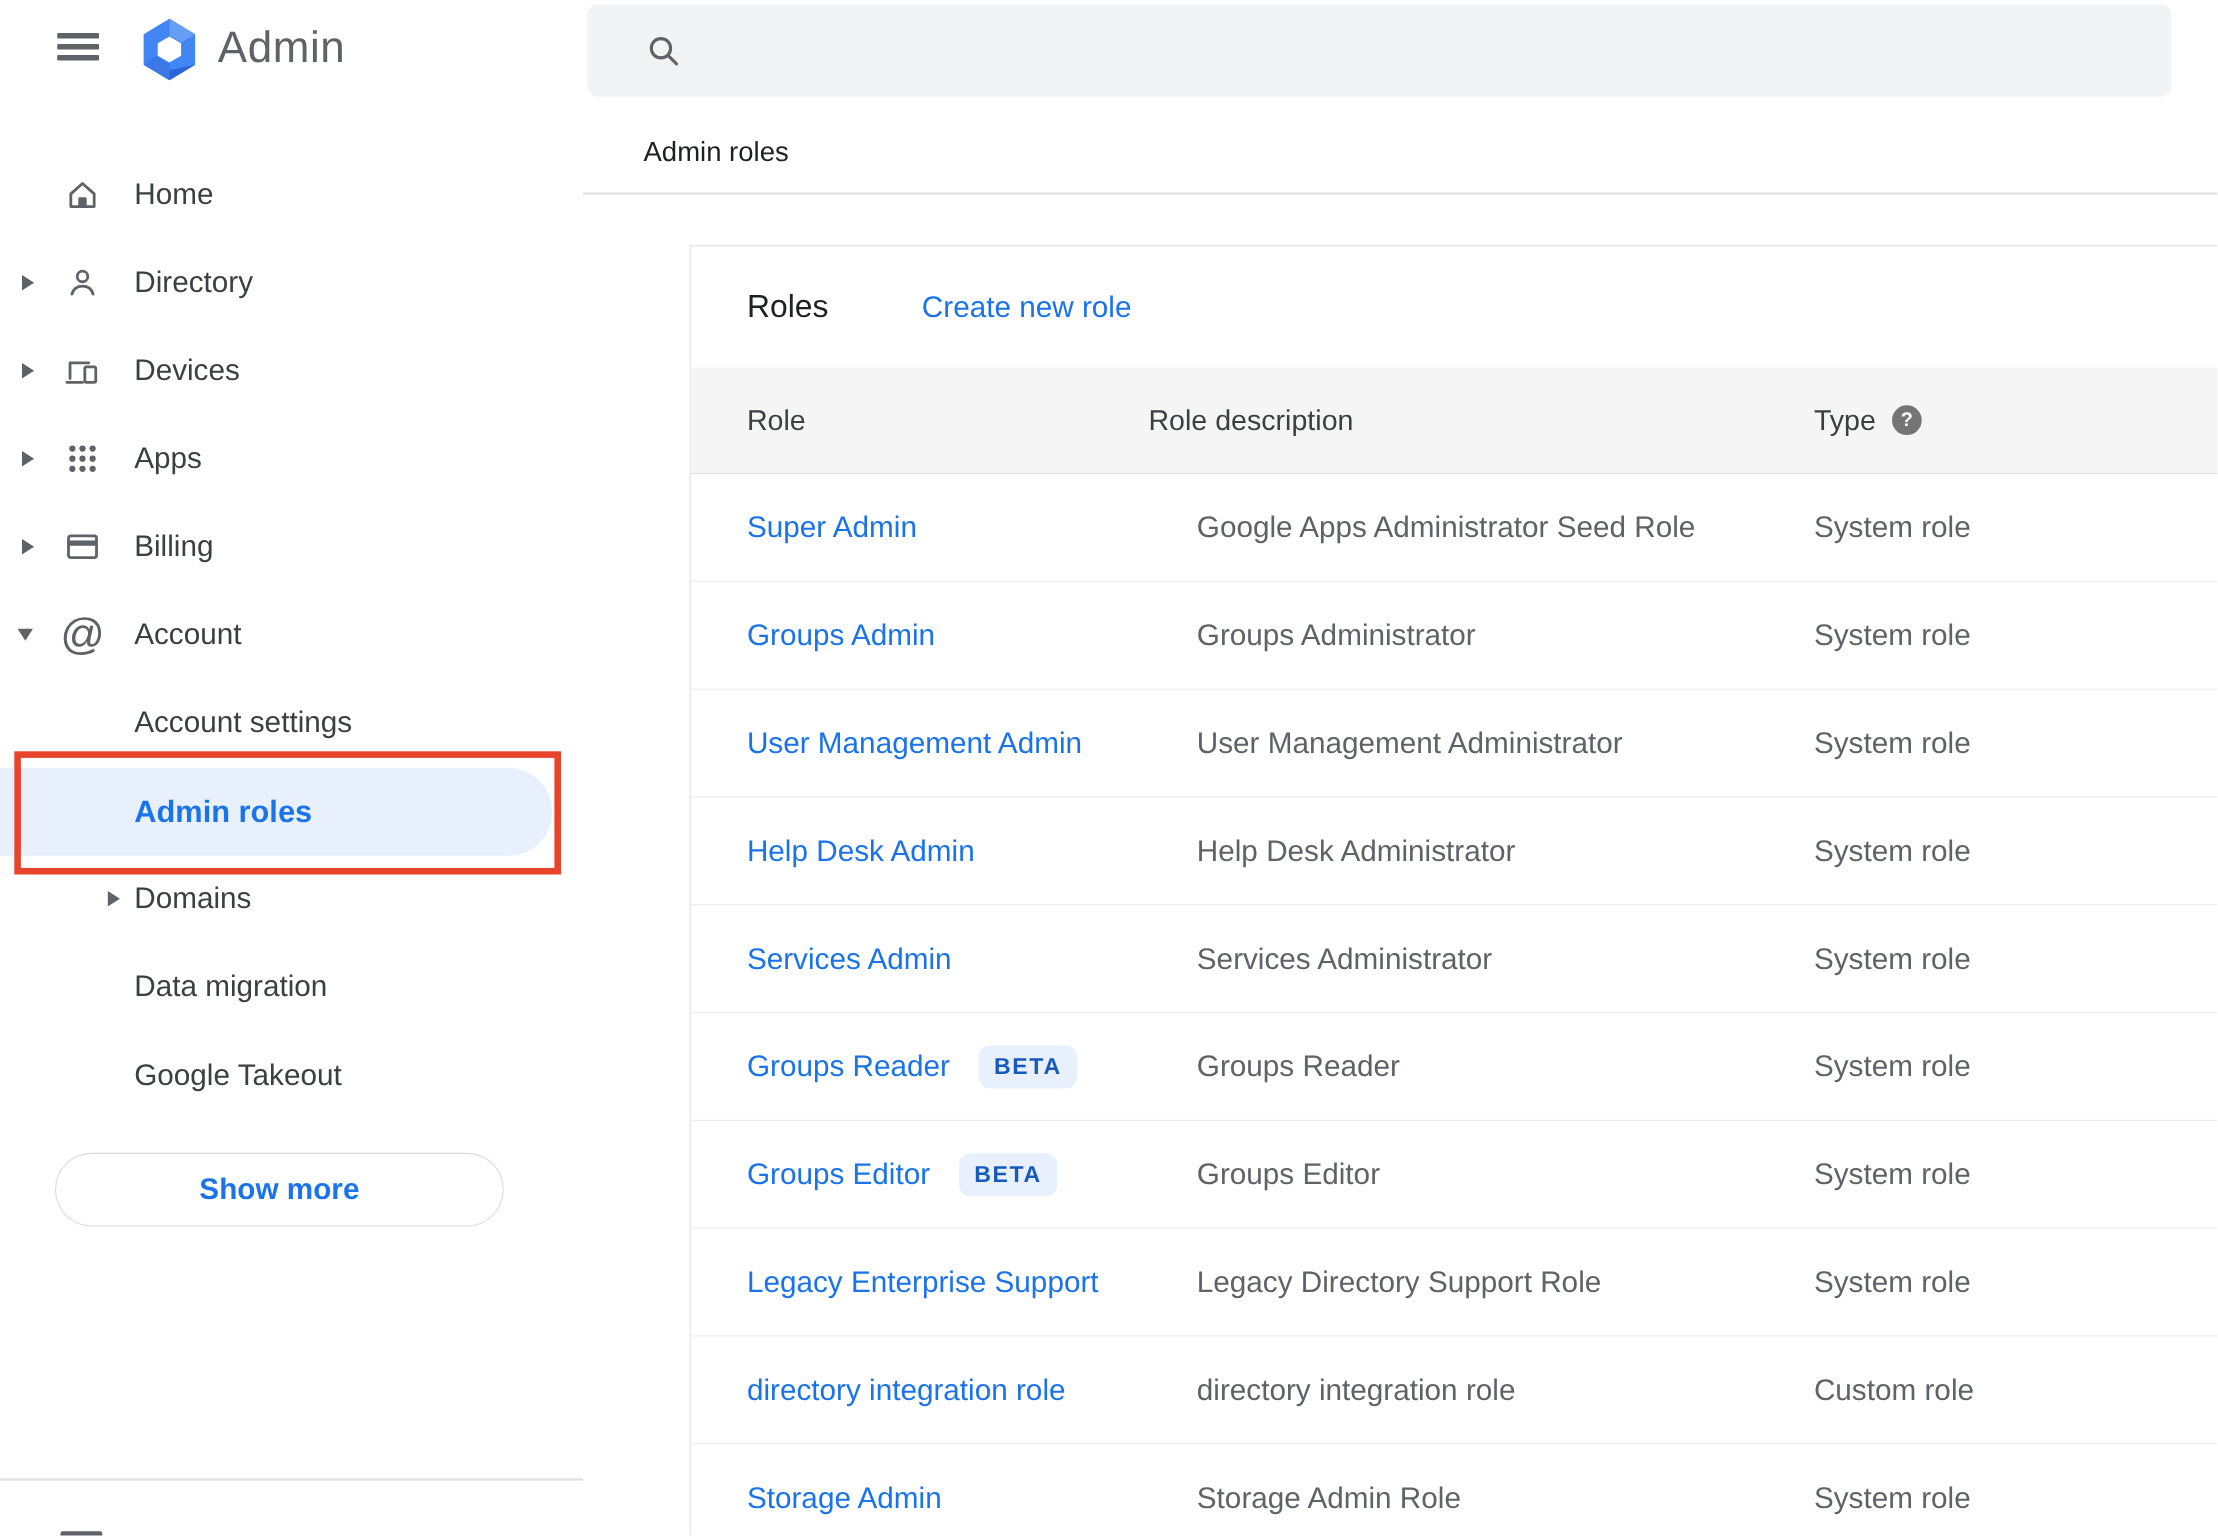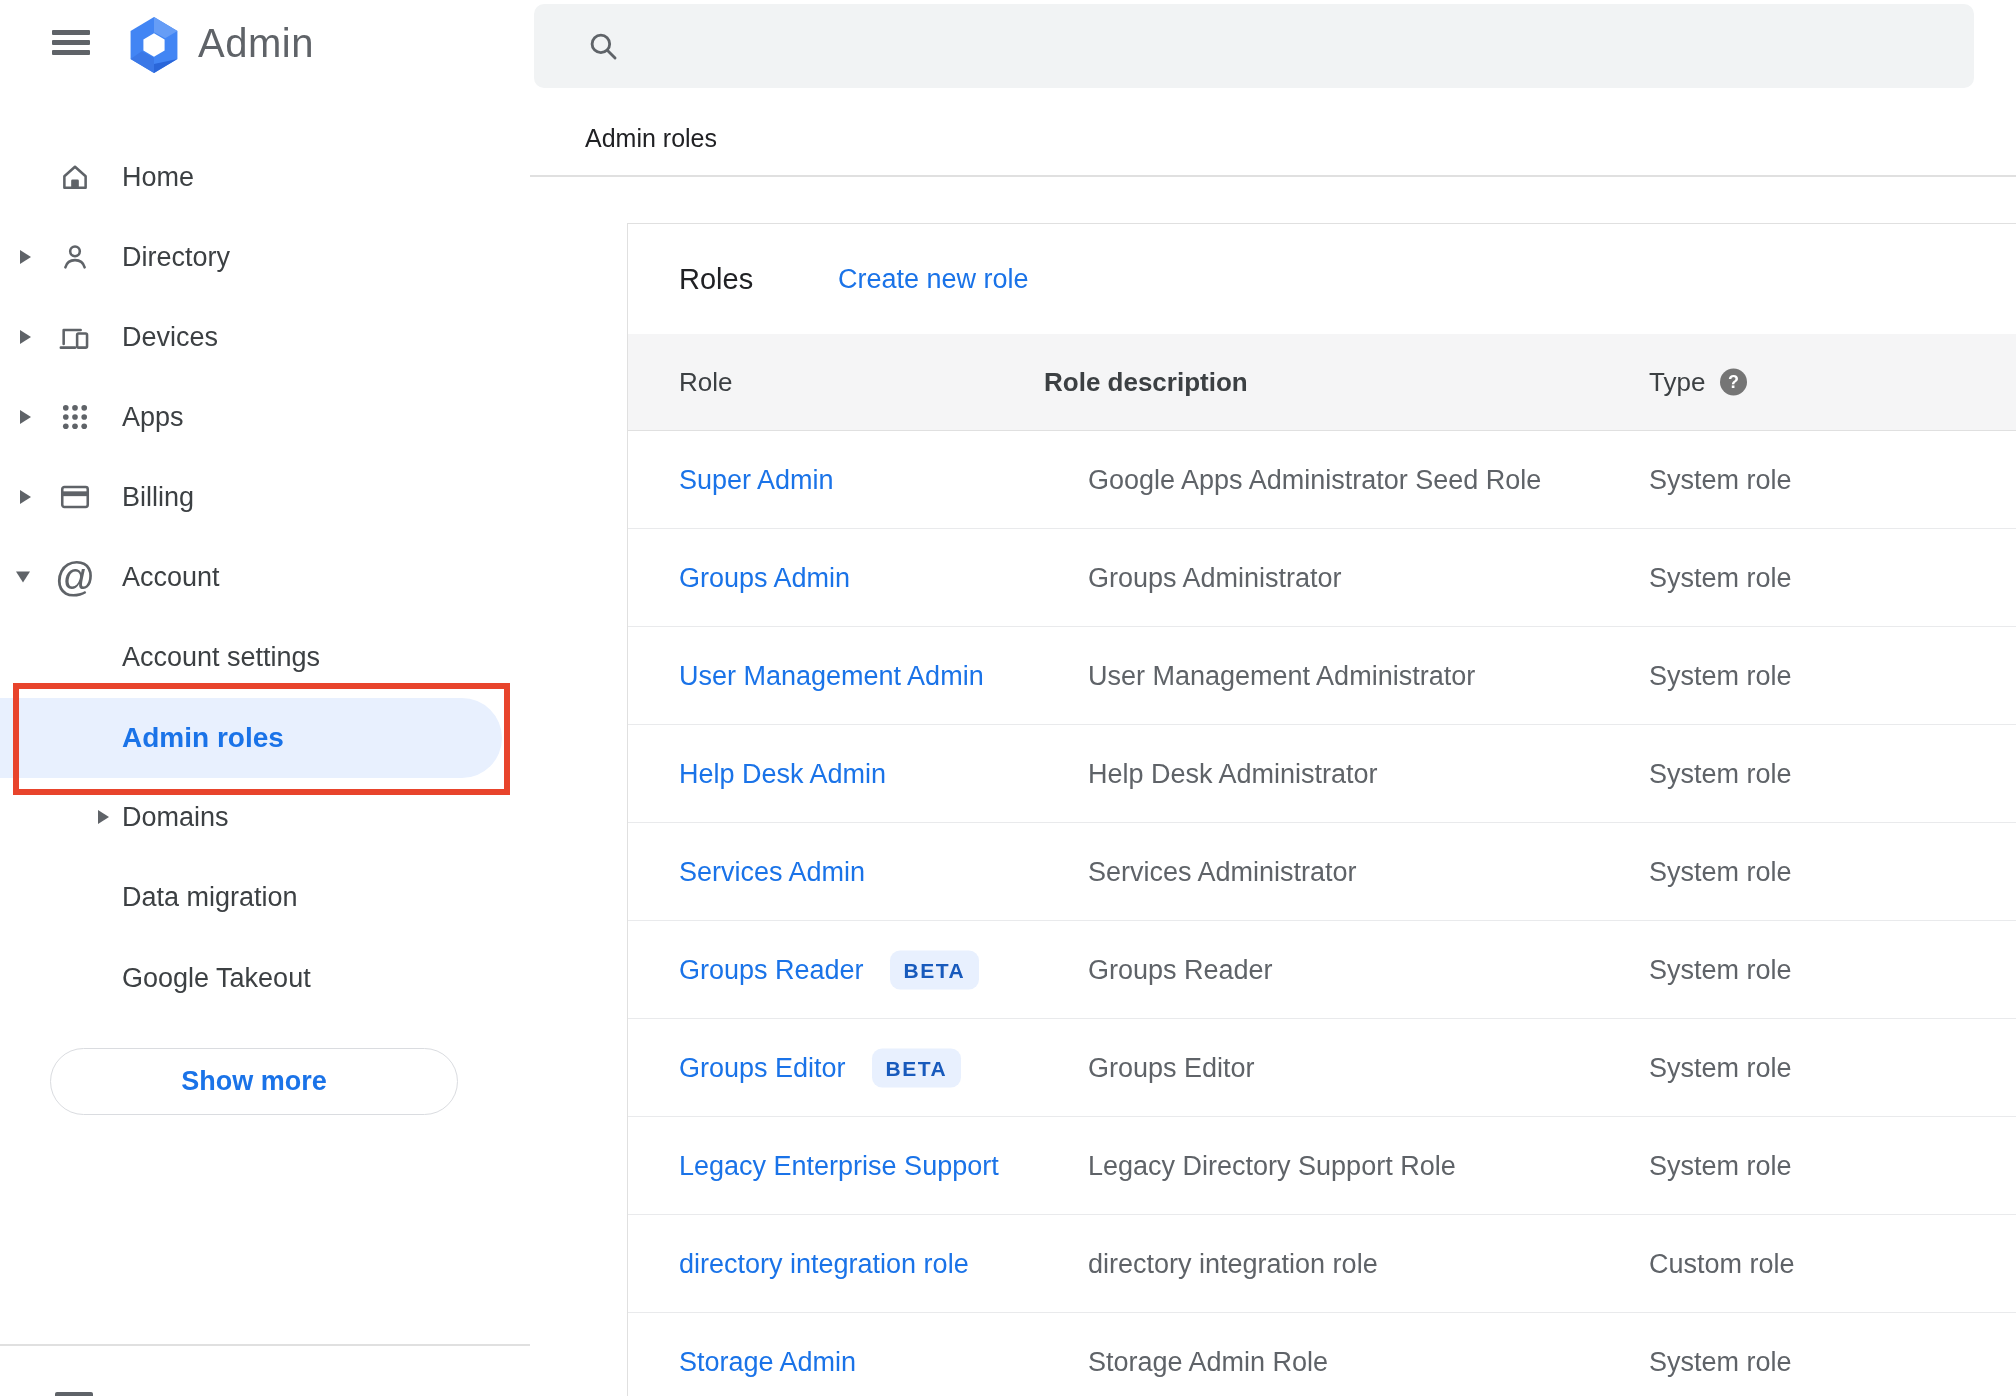--- a/index.html
+++ b/index.html
@@ -49,21 +49,21 @@
 
   
   #card{position:absolute;left:627px;top:223px;width:1389px;height:1173px;background:#fff;
     border-left:1.5px solid #e0e0e0;border-top:1.5px solid #e0e0e0;box-sizing:border-box;overflow:hidden;}
   #card-head{position:relative;height:110px;}
   #card-title{position:absolute;left:51px;top:0;height:110px;line-height:110px;margin:0;font-size:29px;font-weight:normal;color:#202124;}
   #create-link{position:absolute;left:210px;top:0;height:110px;line-height:110px;font-size:27px;color:#1a73e8;text-decoration:none;cursor:pointer;}
 
   #thead{position:relative;height:97px;background:#f5f5f6;border-bottom:1.5px solid #e0e0e0;box-sizing:border-box;}
   .hcell{position:absolute;top:50%;transform:translateY(-50%);font-size:26px;color:#3c4043;white-space:nowrap;}
-  #hcol-role{left:51px;} #hcol-desc{left:416px;font-weight:bold;} #hcol-type{left:1021px;}
+  #hcol-role{left:51px;} #hcol-desc{left:416px;} #hcol-type{left:1021px;}
   #help-icon{position:absolute;left:1092px;top:50%;transform:translateY(-50%);width:27px;height:27px;border-radius:50%;
     background:#757575;color:#fff;font-size:18px;font-weight:bold;text-align:center;line-height:27px;}
 
   .trow{position:relative;height:98px;border-bottom:1.5px solid #e9eaec;box-sizing:border-box;}
   .cell{position:absolute;top:50%;transform:translateY(-50%);white-space:nowrap;}
   .cell.role{left:51px;display:flex;align-items:center;gap:26px;}
   .cell.role a{font-size:27px;color:#1a73e8;text-decoration:none;cursor:pointer;}
   .cell.desc{left:416px;font-size:27px;color:#5f6368;margin-left:44px;}
   .cell.type{left:1021px;font-size:27px;color:#5f6368;}
   .beta{background:#e8f0fe;color:#185abc;font-size:21px;font-weight:bold;letter-spacing:1.5px;

